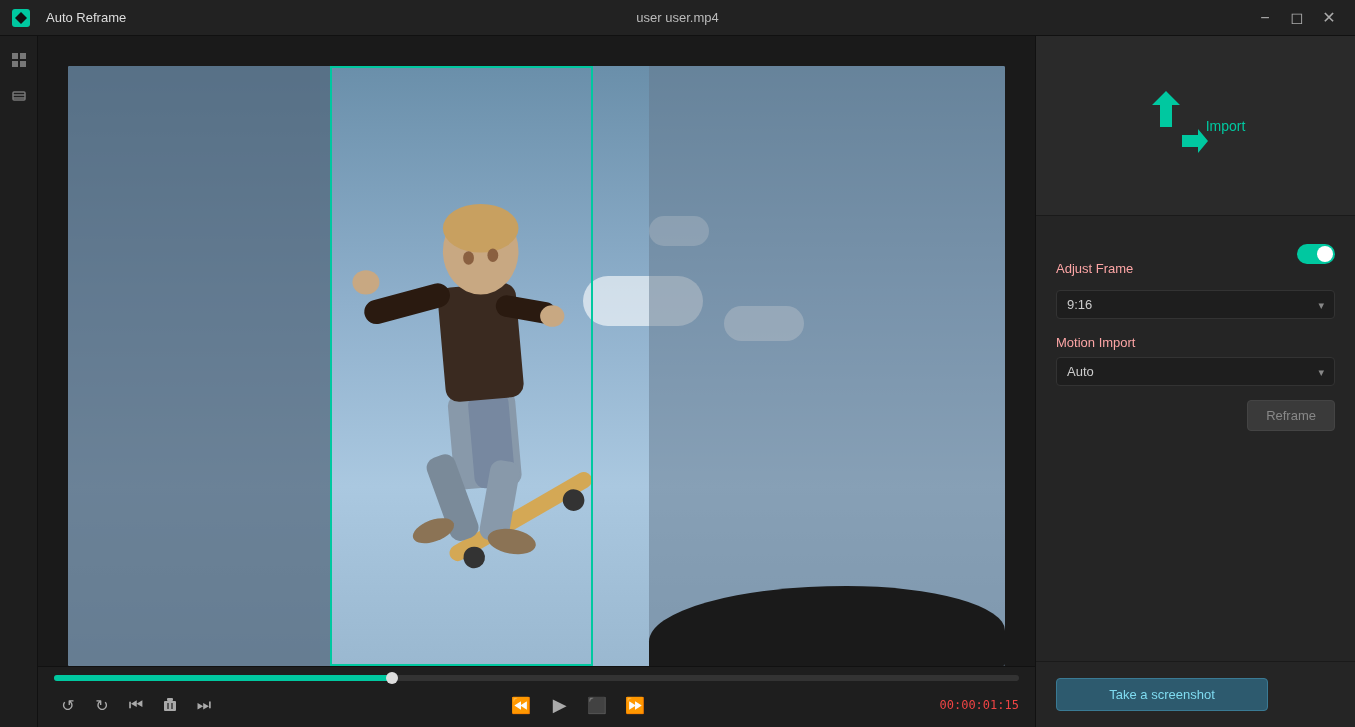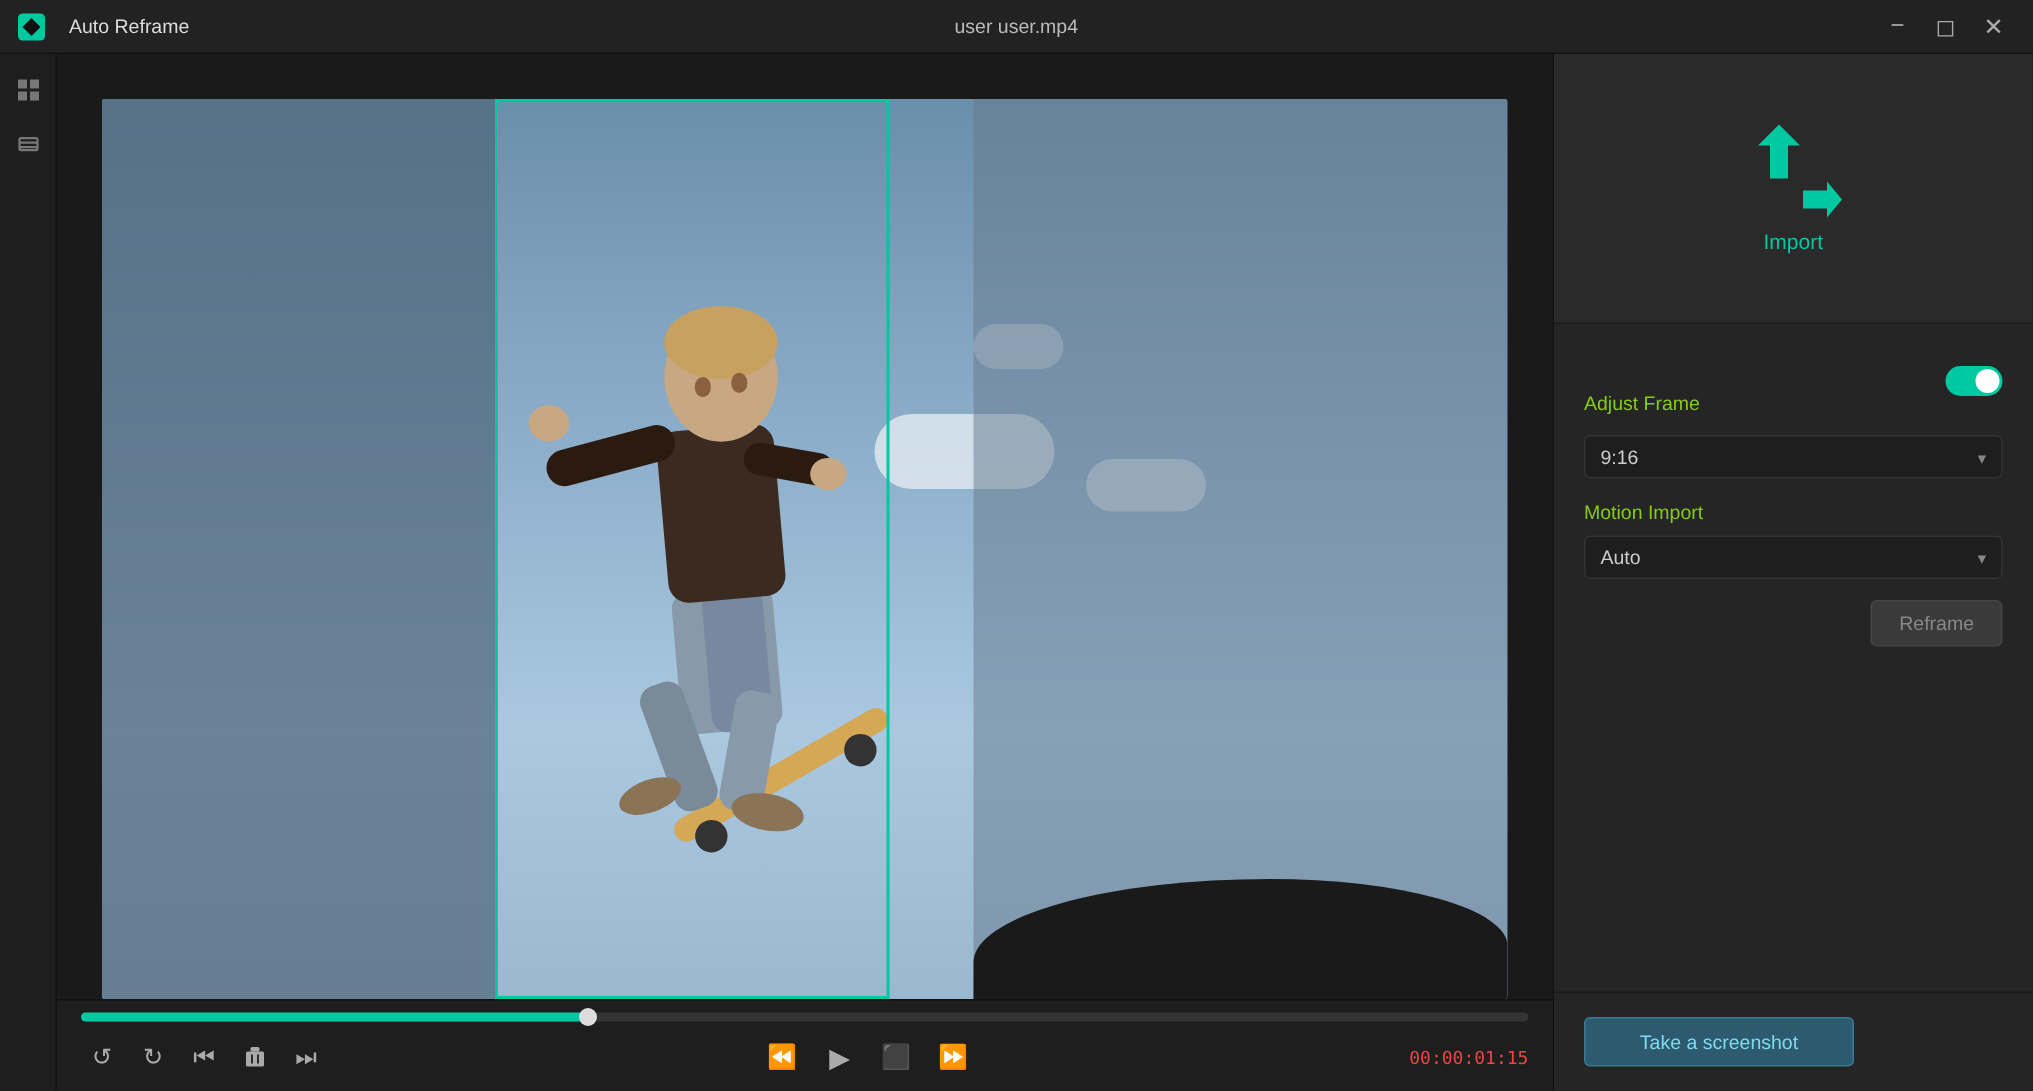--- a/index.html
+++ b/index.html
@@ -226,21 +226,20 @@
       border-left: 1px solid #111;
       display: flex;
       flex-direction: column;
     }
 
     
     .import-section {
       padding: 20px;
       background: #2a2a2a;
       display: flex;
-      flex-direction: column;
       align-items: center;
       border-bottom: 1px solid #1a1a1a;
       min-height: 180px;
       justify-content: center;
     }
     .import-icon-container {
       position: relative;
       width: 60px; height: 60px;
       margin-bottom: 10px;
     }
@@ -255,21 +254,21 @@
       padding: 16px 20px;
       flex: 1;
     }
     .setting-row {
       display: flex;
       align-items: center;
       justify-content: space-between;
       margin-bottom: 14px;
     }
     .setting-label {
-      color: #84cc16;
+      color: #fca5a5;
       font-size: 13px;
       margin-top: 29px;
     }
 
     
     .toggle {
       width: 38px; height: 20px;
       background: #00c8a0;
       border-radius: 10px;
       position: relative;
@@ -321,21 +320,21 @@
       border-top: 1px solid #1a1a1a;
     }
     .screenshot-btn {
       background: #2d5a6e;
       border: 1px solid #3a7a94;
       border-radius: 4px;
       color: #7fdbf0;
       padding: 8px 20px;
       font-size: 13px;
       cursor: pointer;
-      width: 180px;
+      width: 212px;
     }
 
     
     .clearfix::after { content: ''; display: table; clear: both; }
   </style>
 </head>
 <body>
 
 <div class="title-bar">
   <div class="title-bar-left">

